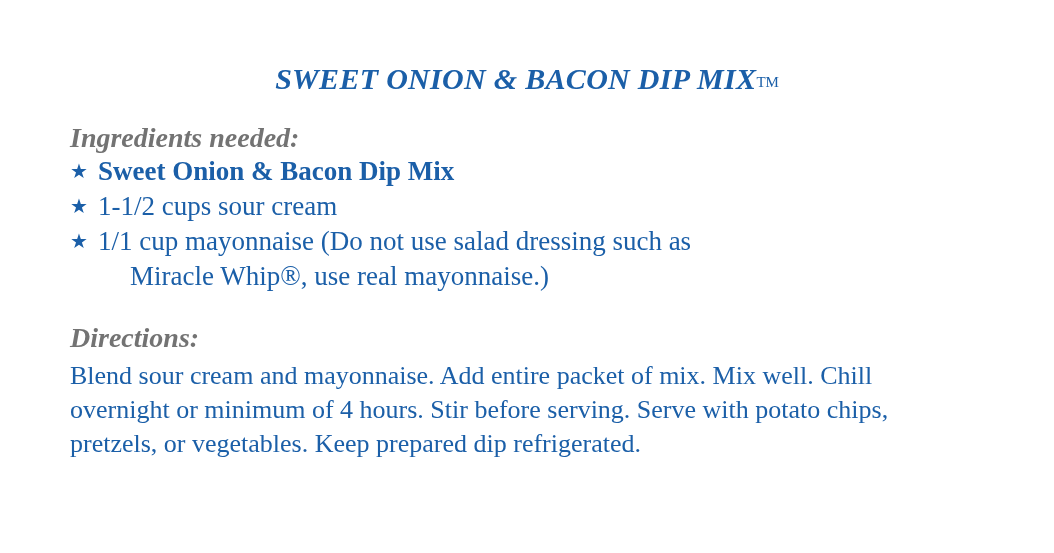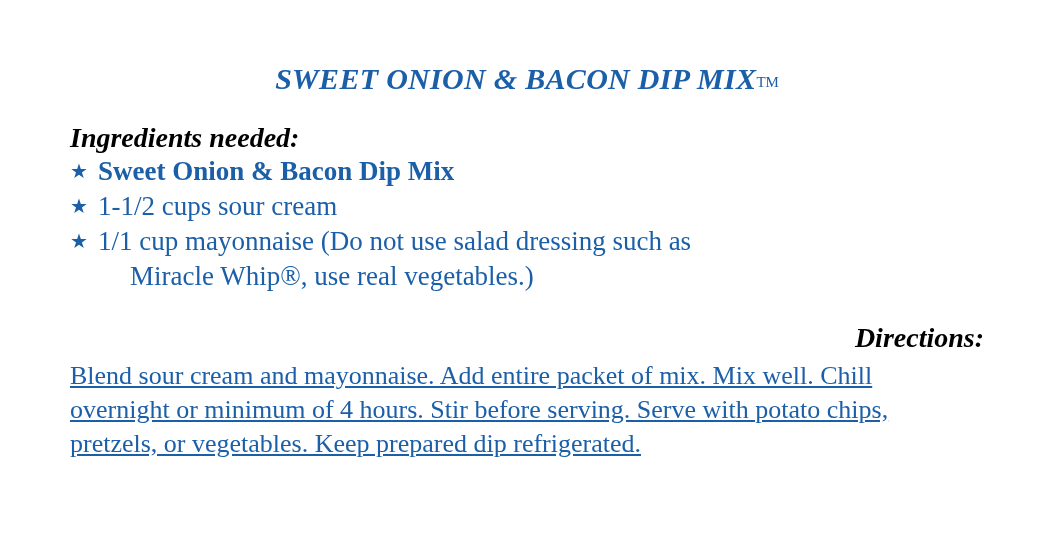--- a/index.html
+++ b/index.html
@@ -36,21 +36,21 @@
     font-size: 15px;
     font-style: normal;
     font-weight: normal;
     vertical-align: 2px;
     letter-spacing: 0;
   }
   .section-head {
     font-style: italic;
     font-weight: bold;
     font-size: 28px;
-    color: #000000;
+    color: #737373;
     margin: 0;
   }
   .ing-head {
     margin-top: 26px;
   }
   .ing-list {
     list-style: none;
     margin: 0;
     padding: 0;
   }
@@ -83,29 +83,27 @@
   .note {
     font-style: italic;
     font-size: 26px;
     line-height: 33px;
     color: #1b5fa8;
     margin: 16px 0 0 0;
     max-width: 890px;
   }
   .dir-head {
     margin-top: 28px;
-    text-align: right;
   }
   .directions {
     font-size: 26px;
     line-height: 34px;
     color: #1b5fa8;
     margin: 5px 0 0 0;
     max-width: 905px;
-    text-decoration: underline;
   }
 </style>
 </head>
 <body>
 
 <div class="page">
 
   <div class="title">
     <span>SWEET ONION &amp; BACON DIP MIX</span><span class="tm">TM</span>
   </div>
@@ -118,21 +116,21 @@
       <span class="txt"><span>Sweet Onion &amp; Bacon Dip Mix</span></span>
     </li>
     <li>
       <span class="star">★</span>
       <span class="txt"><span>1-1/2 cups sour cream</span></span>
     </li>
     <li>
       <span class="star">★</span>
       <span class="txt">
         <span>1/1 cup mayonnaise (Do not use salad dressing such as</span>
-        <span class="cont">Miracle Whip®, use real vegetables.)</span>
+        <span class="cont">Miracle Whip®, use real mayonnaise.)</span>
       </span>
     </li>
   </ul>
 
 
   <div class="section-head dir-head">Directions:</div>
 
   <div class="directions">Blend sour cream and mayonnaise. Add entire packet of mix. Mix well. Chill overnight or minimum of 4 hours. Stir before serving. Serve with potato chips, pretzels, or vegetables. Keep prepared dip refrigerated.</div>
 
 </div>

